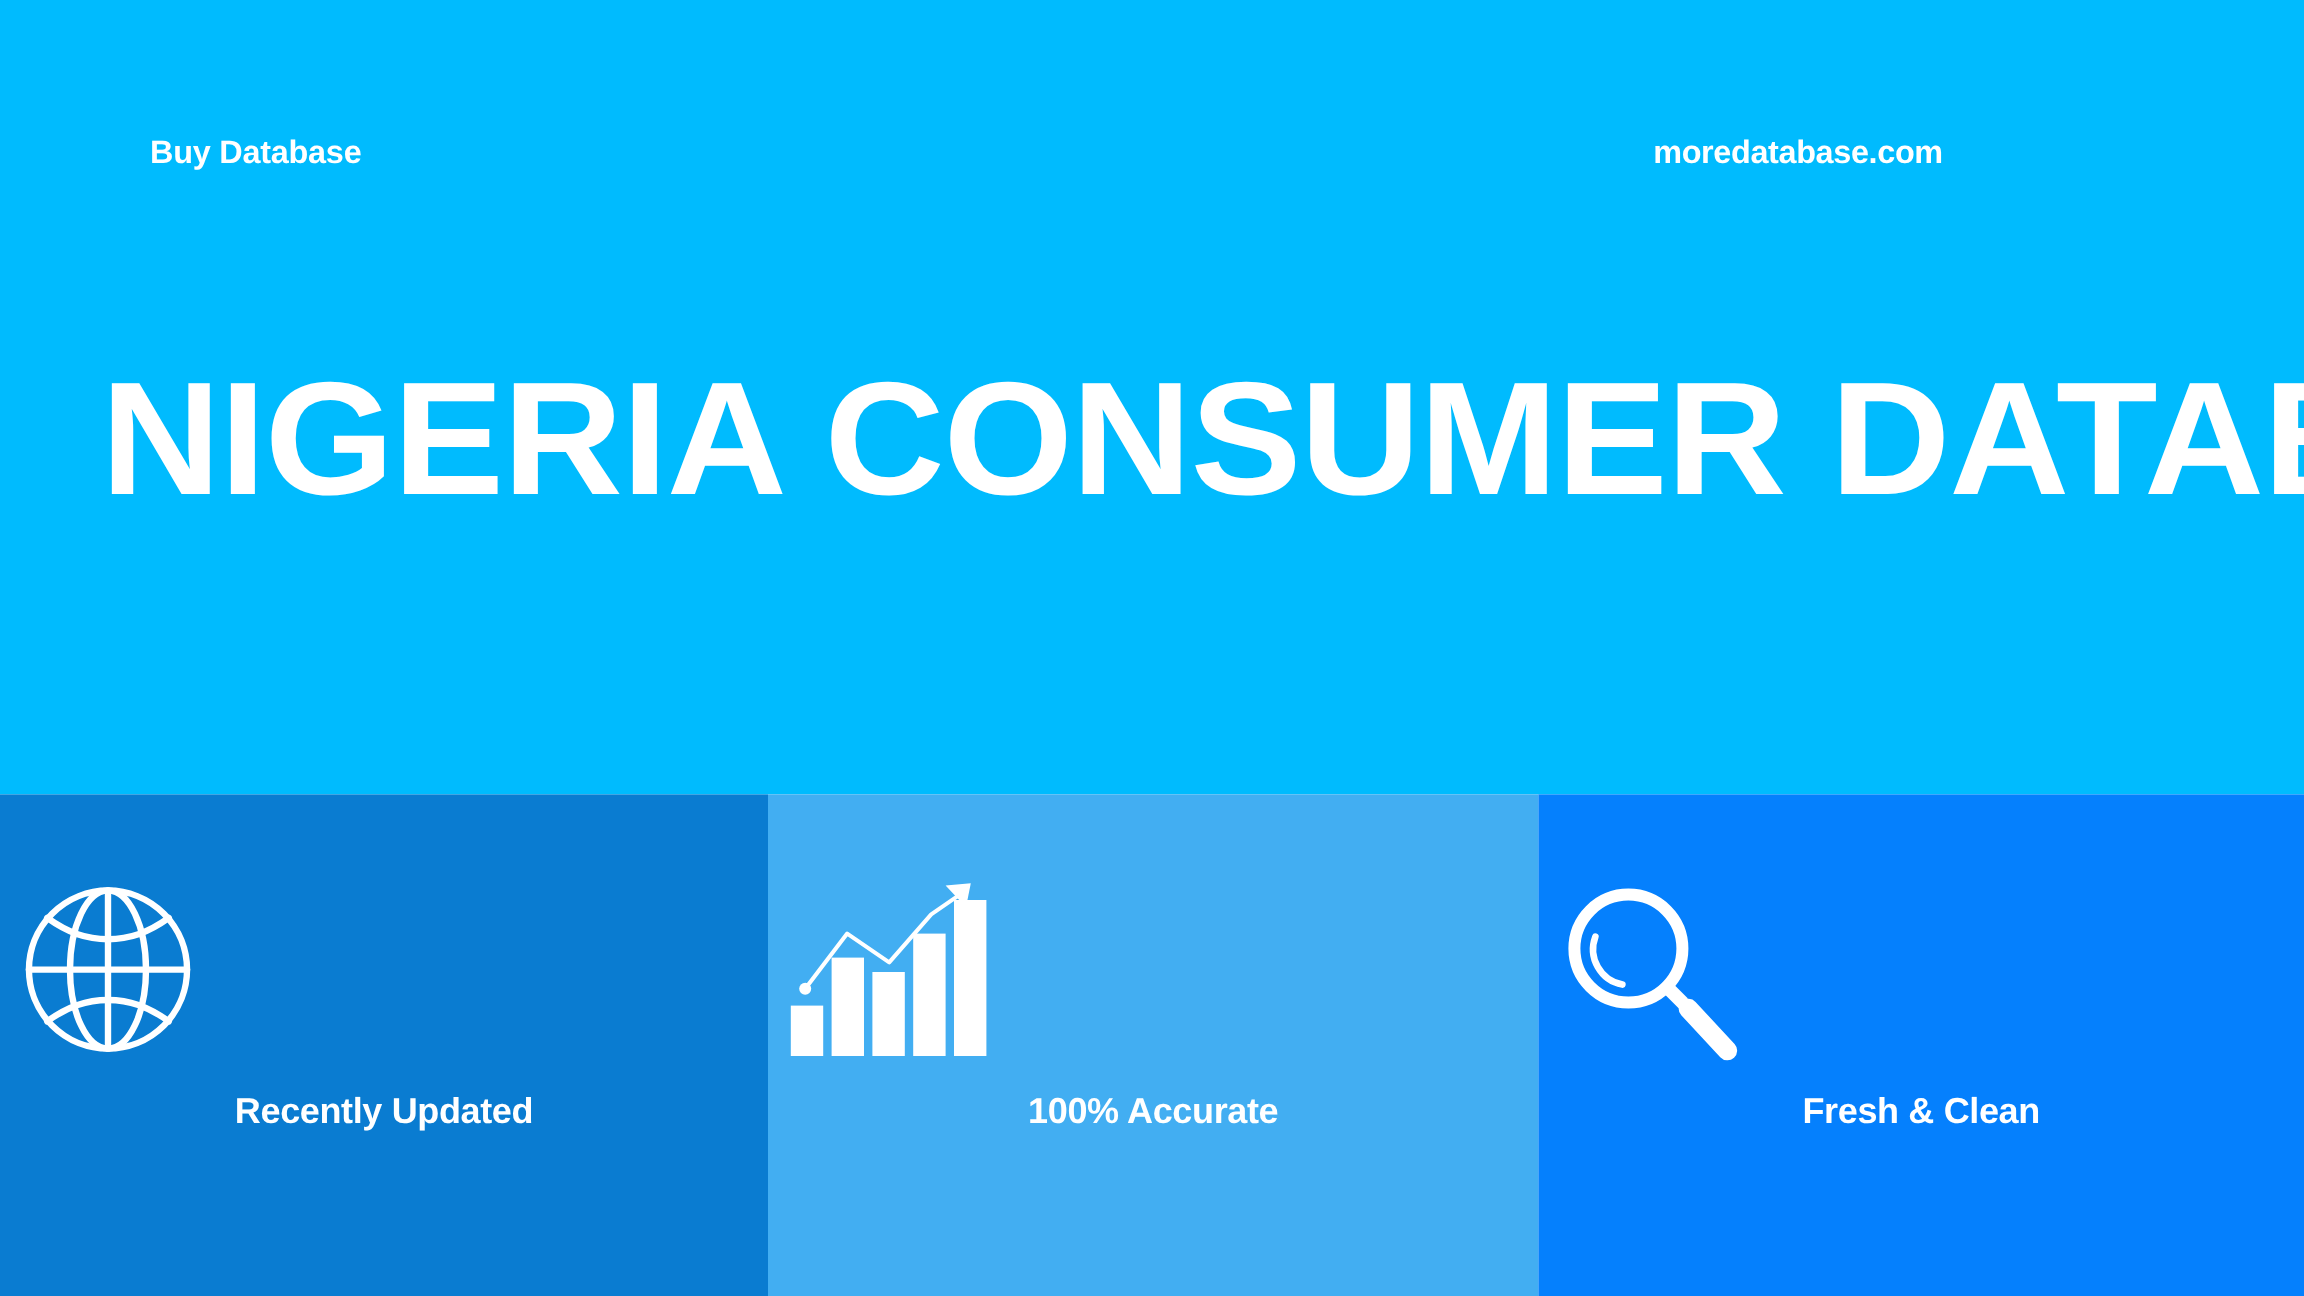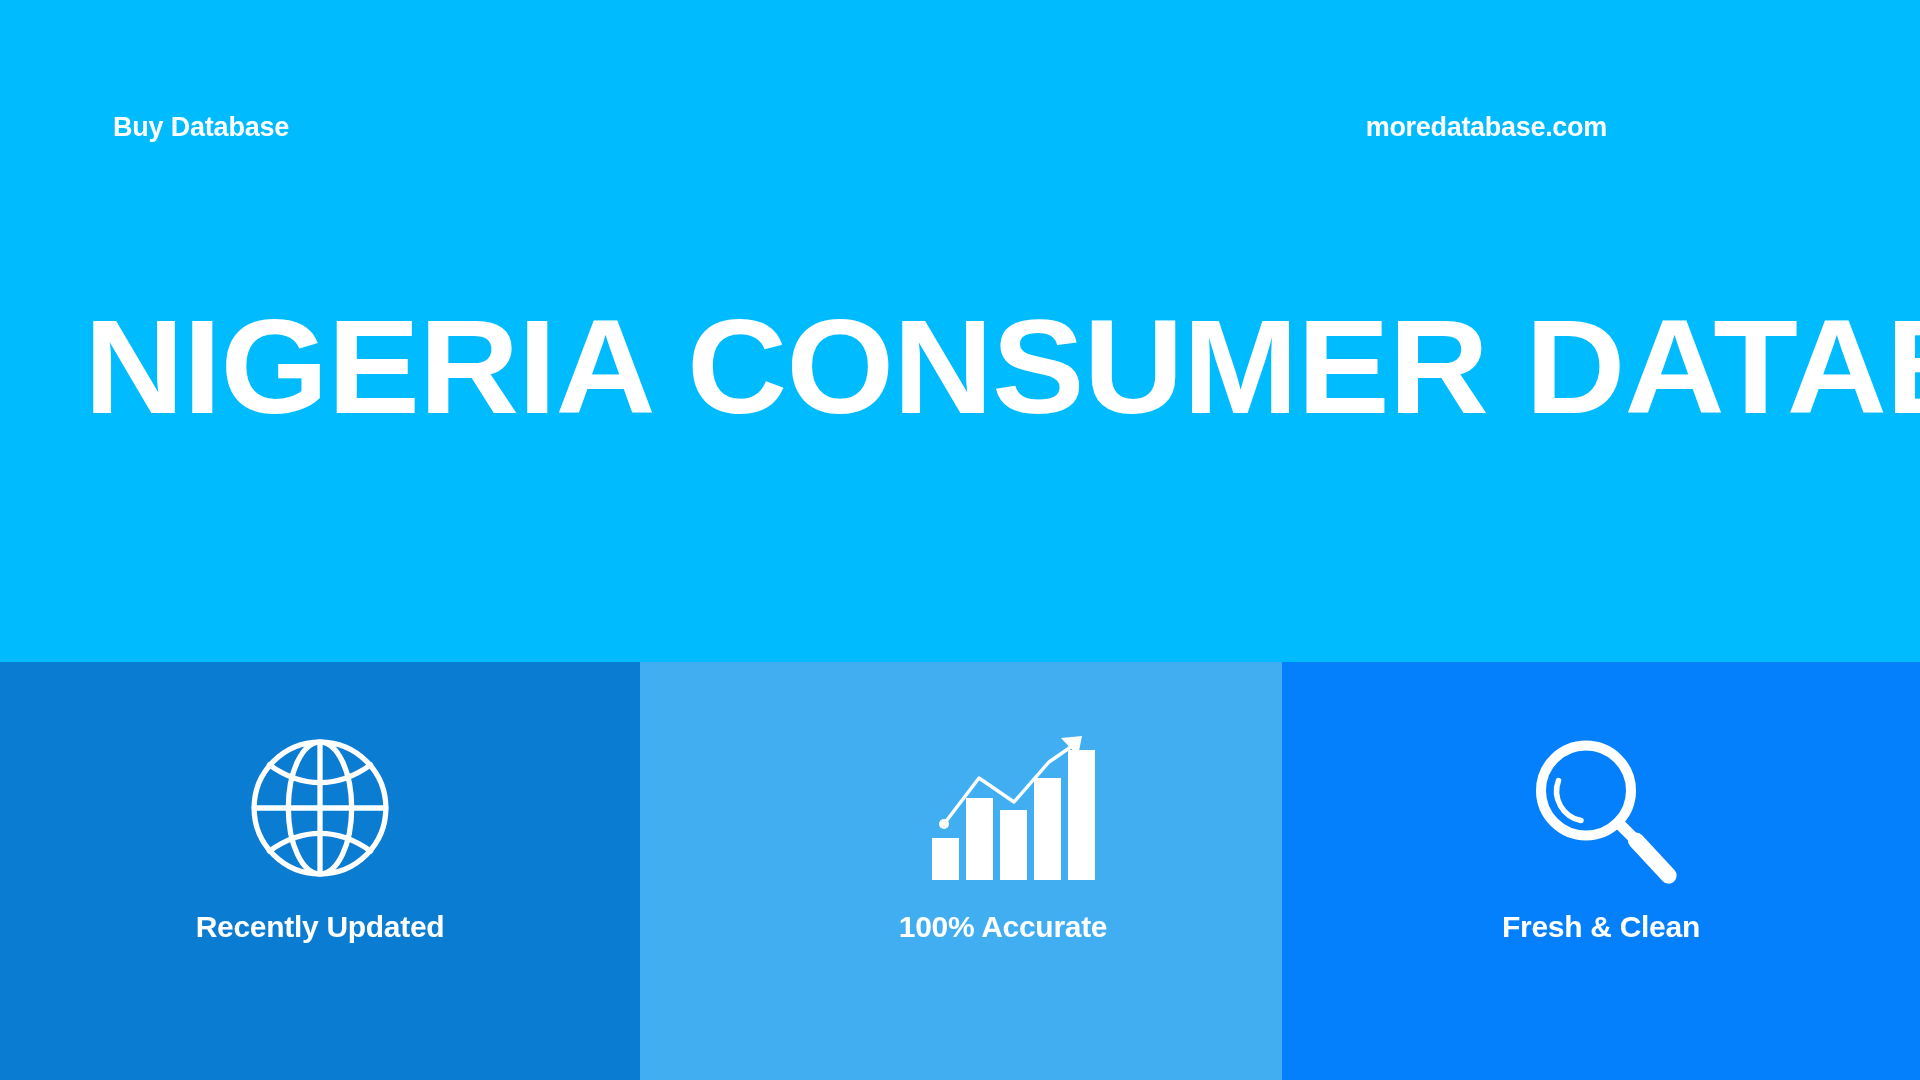--- a/index.html
+++ b/index.html
@@ -25,21 +25,21 @@
   .hero {
     position: absolute;
     left: 0;
     top: 0;
     width: 1920px;
     height: 662px;
     background: #00bbfe;
   }
   .brand-row {
     position: absolute;
-    left: 4px;
+    left: 16px;
     top: 104px;
     width: 1712px;
     height: 46px;
   }
   .brand-left {
     position: absolute;
     left: 109px;
     top: 0;
     font-size: 27px;
     font-weight: bold;
@@ -82,25 +82,24 @@
     top: 662px;
     width: 1920px;
     height: 418px;
   }
   .feature {
     position: absolute;
     top: 0;
     height: 418px;
     display: flex;
     flex-direction: column;
-    align-items: center;
     justify-content: flex-start;
   }
   .feature-0 { left: 0px;    width: 640px;  background: #0a7cd1; }
-  .feature-1 { left: 640px;  width: 642px;  background: #42aef2; padding-left: 42px; }
+  .feature-1 { left: 640px;  width: 642px;  background: #42aef2; }
   .feature-2 { left: 1282px; width: 638px;  background: #0580fd; }
 
   .feature-icon {
     margin-top: 62px;
     width: 180px;
     height: 168px;
     display: flex;
     align-items: center;
     justify-content: center;
   }

